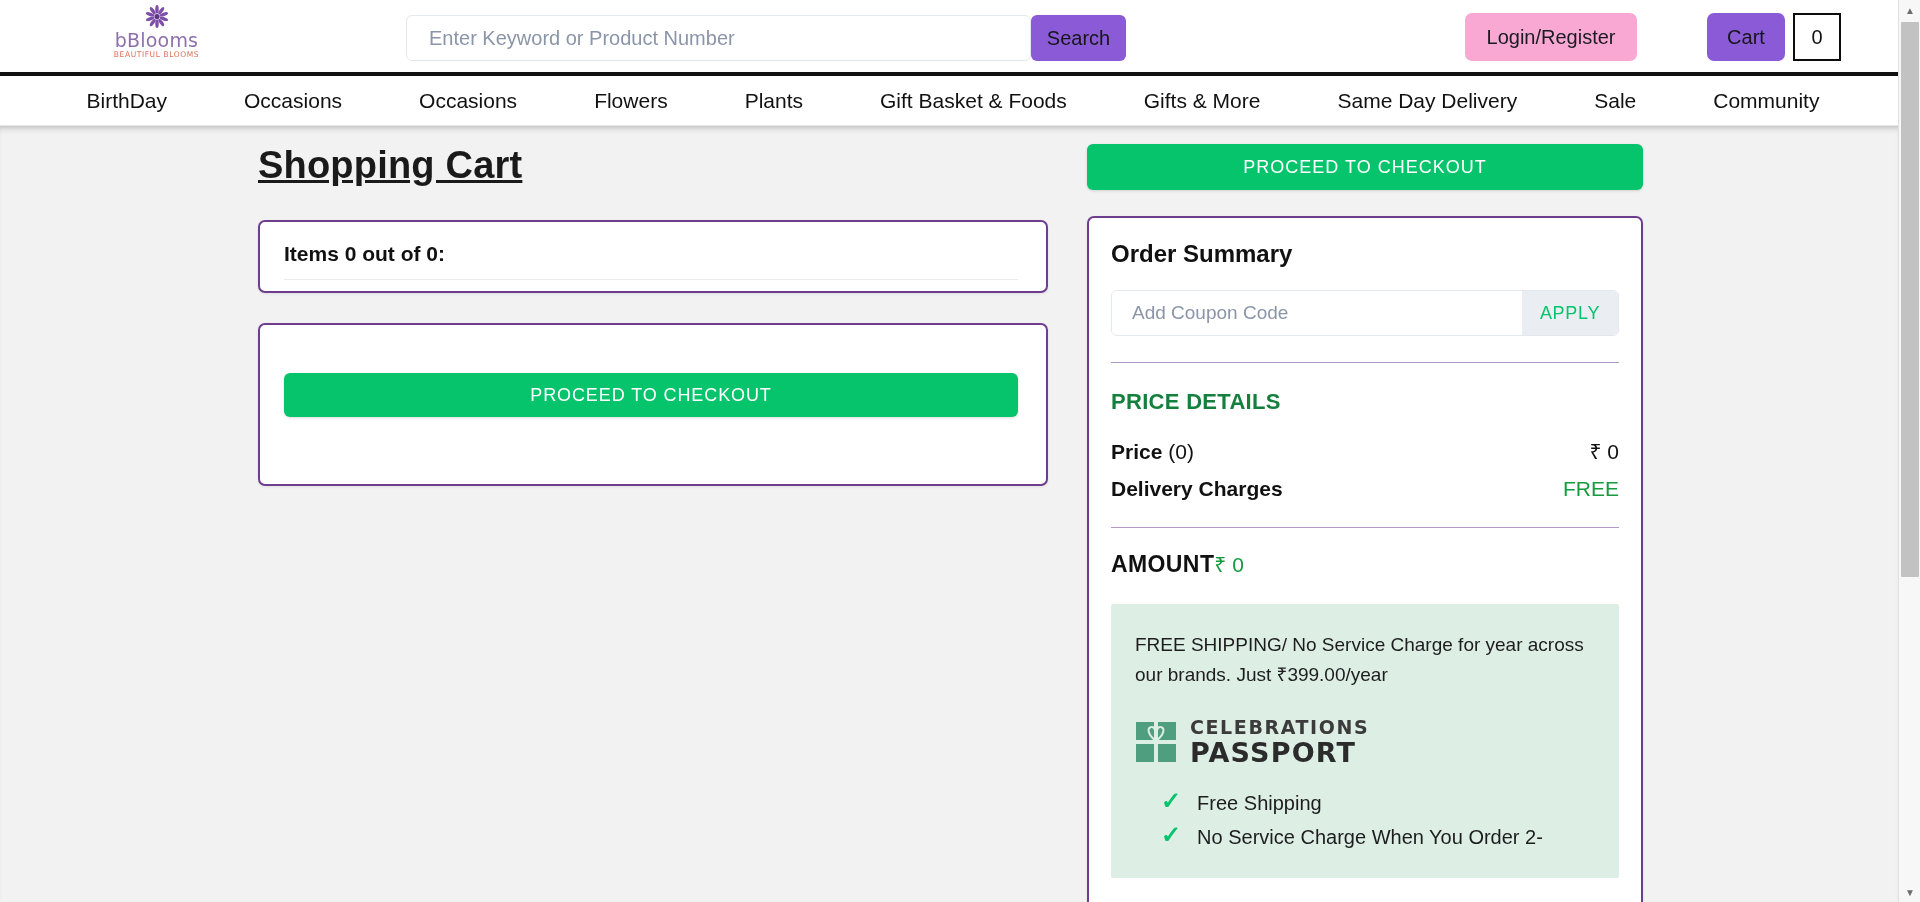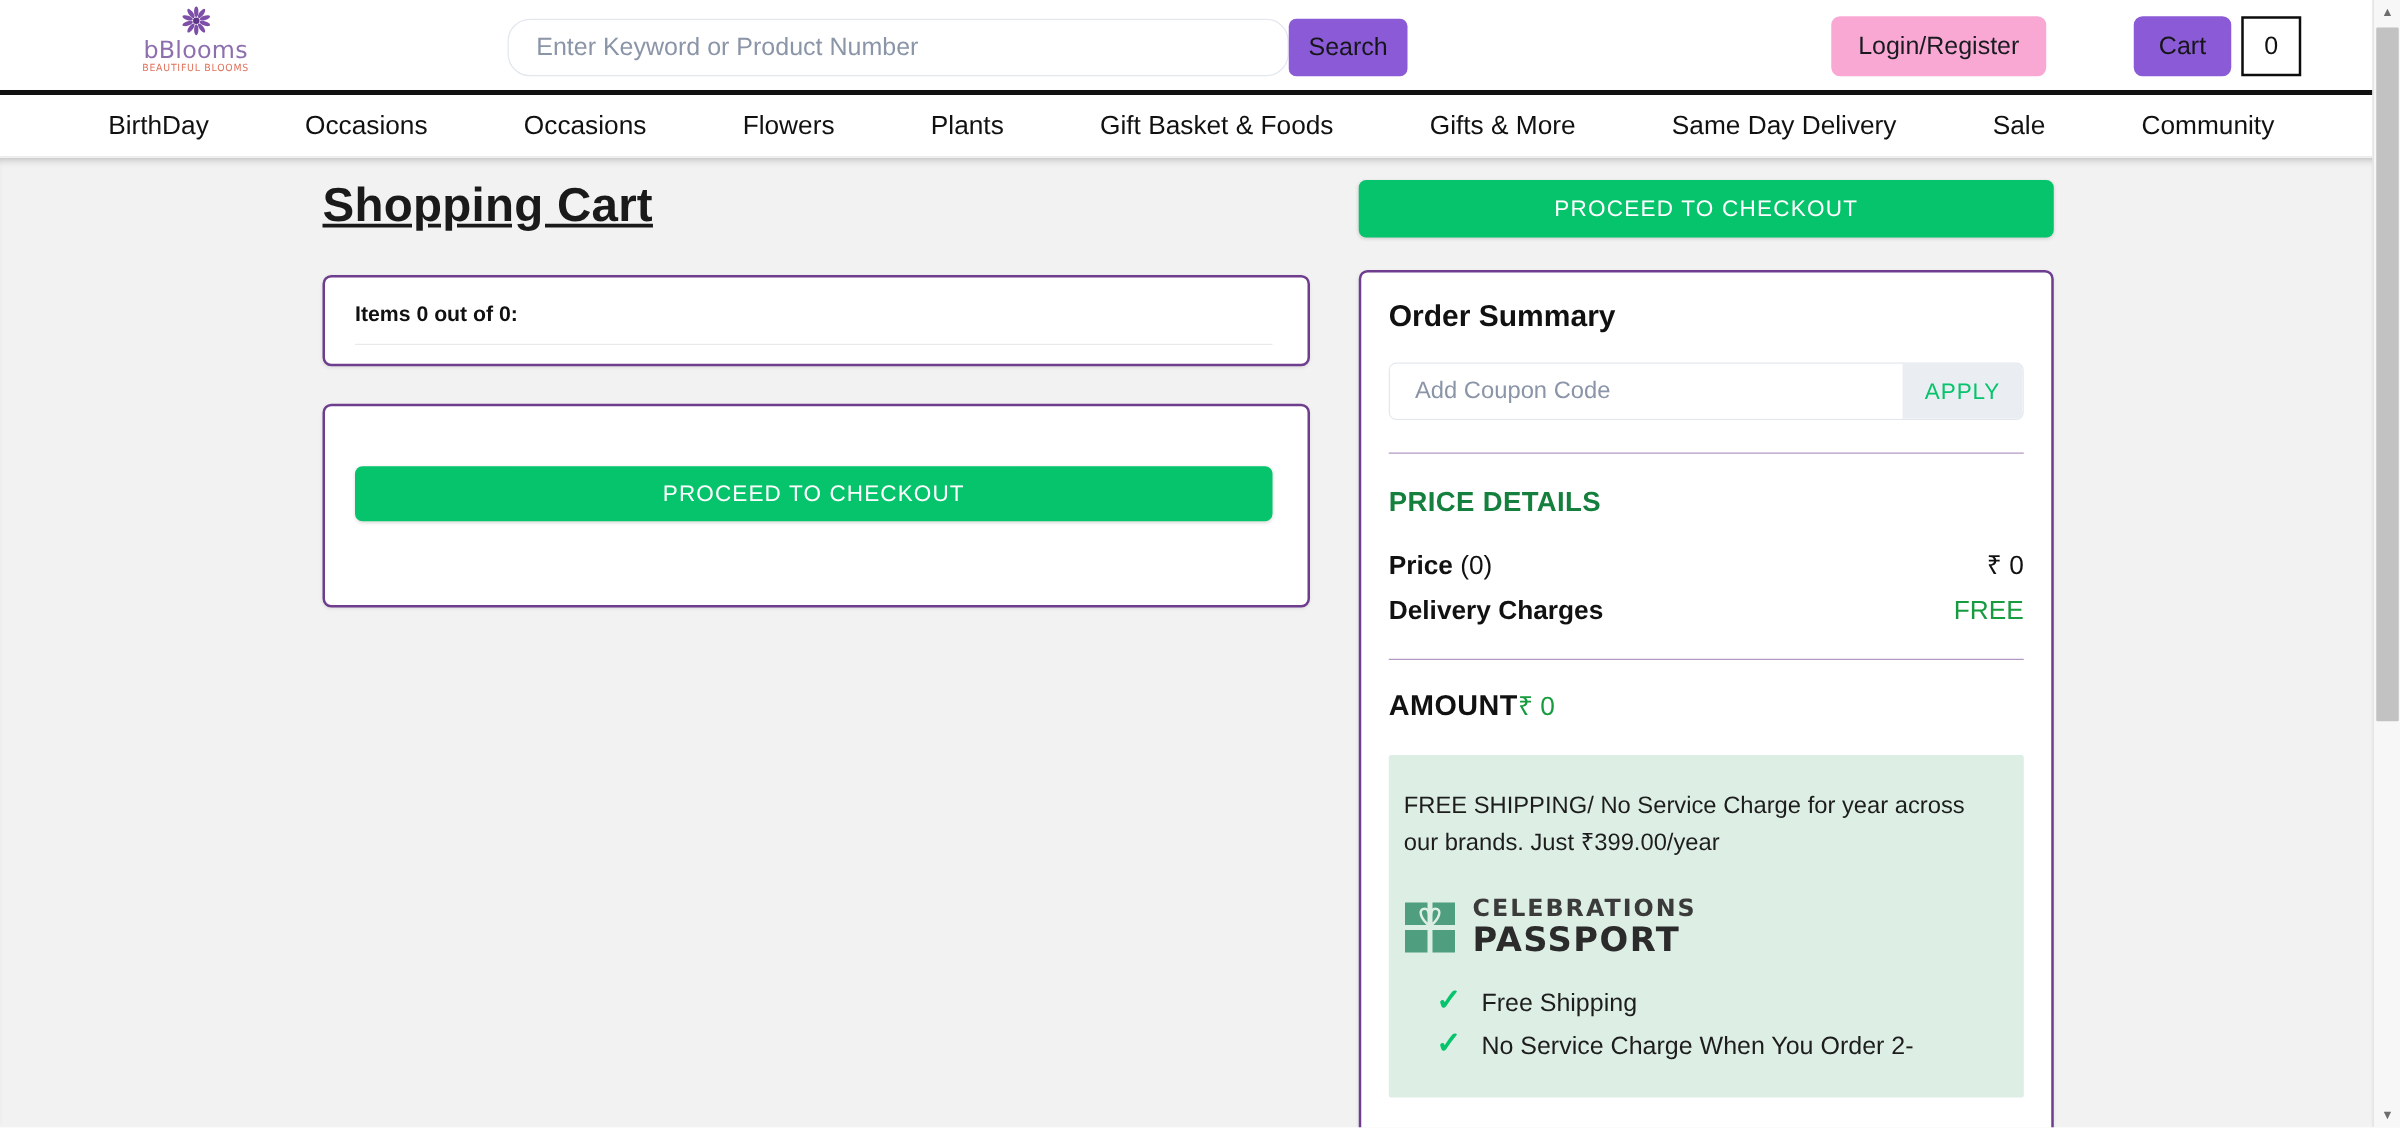--- a/index.html
+++ b/index.html
@@ -39,21 +39,21 @@
   }
   .logo-sub {
     font-size: 7.5px; color: #e0715c; letter-spacing: .6px;
     transform: scaleY(1.05); margin-top: 0px;
     font-family: "DejaVu Sans", sans-serif;
   }
 
   .search-box {
     position: absolute; left: 406px; top: 15px;
     width: 625px; height: 46px;
-    border: 1px solid #e3e7ee; border-radius: 18px;
+    border: 1px solid #e3e7ee; border-radius: 6px;
     background: #fff;
     display: flex; align-items: center;
     padding-left: 22px;
   }
   .search-box input {
     border: 0; outline: 0; width: 100%; height: 100%;
     font-family: "Liberation Sans", sans-serif;
     font-size: 20px; color: #3b4356; background: transparent;
   }
   .search-box input::placeholder { color: #8b95a8; }
@@ -133,21 +133,21 @@
     text-decoration: underline;
   }
   .card {
     background: #ffffff;
     border: 2px solid #6e3d8e;
     border-radius: 7px;
     box-shadow: 0 1px 3px rgba(0,0,0,.08);
   }
   .items-card { margin-top: 33px; height: 73px; padding: 20px 28px 0 24px; }
   .items-card .line-label {
-    font-size: 17px; font-weight: bold; color: #111;
+    font-size: 21px; font-weight: bold; color: #111;
     font-family: "Liberation Sans", sans-serif;
   }
   .items-card .hr { margin-top: 13px; border-top: 1px solid #e9e9e9; }
 
   .cart-card { margin-top: 30px; height: 163px; padding: 22px 28px 0 24px; }
   .cart-card .line-label {
     font-size: 21px; font-weight: bold; color: #111;
     font-family: "Liberation Sans", sans-serif;
   }
   .btn-green {
@@ -220,21 +220,21 @@
     margin-top: 22px;
     font-size: 23px; font-weight: bold;
     font-family: "Liberation Sans", sans-serif;
   }
   .amount-row .lbl { color: #111; letter-spacing: .4px; }
   .amount-row .val { color: #169b3f; font-weight: normal; font-size: 21px; }
 
   .promo {
     margin-top: 26px;
     background: #ddeee5;
-    padding: 26px 24px 22px 12px;
+    padding: 26px 24px 22px 24px;
     border-radius: 2px;
   }
   .promo-text {
     font-size: 19px; color: #1d1d1d; line-height: 30px;
     font-family: "Liberation Sans", sans-serif;
     max-width: 450px;
   }
   .passport-logo { display: flex; align-items: center; margin-top: 28px; }
   .passport-mark { width: 42px; height: 42px; flex: none; }
   .passport-words { margin-left: 13px; line-height: 1; }

